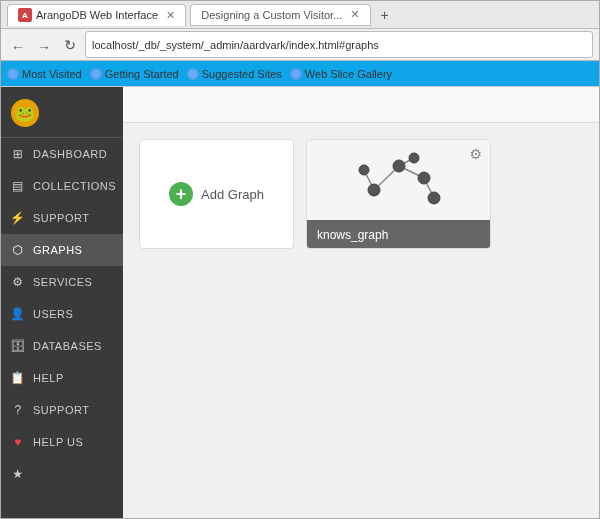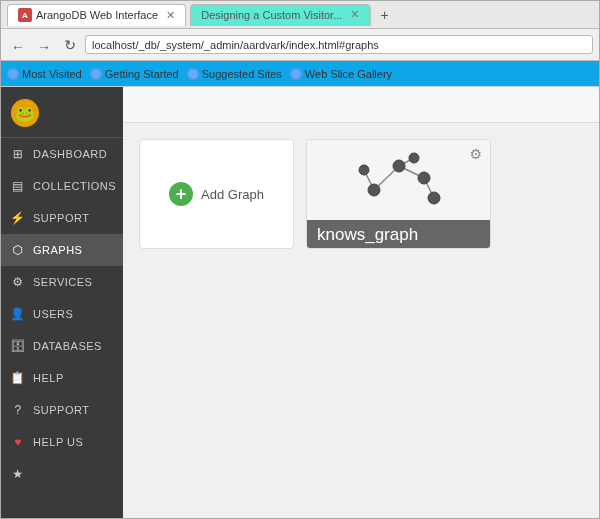--- a/index.html
+++ b/index.html
@@ -31,21 +31,21 @@
       border: 1px solid #bbb;
       border-bottom: none;
       border-radius: 4px 4px 0 0;
       padding: 3px 10px;
       font-size: 11px;
       color: #333;
       display: flex; align-items: center; gap: 4px;
       height: 22px;
     }
     .tab-inactive {
-      background: #5eead4;
+      background: #ffffff;
       border: 1px solid #bbb;
       border-radius: 4px 4px 0 0;
       padding: 3px 10px;
       font-size: 11px;
       color: #555;
       display: flex; align-items: center; gap: 4px;
       height: 22px;
     }
     .tab-close { font-size: 11px; color: #777; cursor: pointer; margin-left: 4px; }
     .tab-new { width: 20px; height: 20px; display: flex; align-items: center; justify-content: center; font-size: 14px; color: #555; cursor: pointer; }
@@ -60,21 +60,21 @@
       border-bottom: 1px solid #bbb;
     }
     .nav-btn {
       width: 22px; height: 22px;
       display: flex; align-items: center; justify-content: center;
       font-size: 14px; color: #555; cursor: pointer;
       border-radius: 3px;
     }
     .address-bar {
       flex: 1;
-      height: 19px;
+      height: 27px;
       border: 1px solid #bbb;
       border-radius: 3px;
       background: white;
       padding: 0 6px;
       font-size: 11px;
       color: #333;
       display: flex; align-items: center;
     }
 
     .bookmarks-bar {
@@ -241,21 +241,21 @@
       color: #888;
       cursor: pointer;
     }
     .graph-card-name {
       height: 30px;
       background: #666;
       color: white;
       display: flex;
       align-items: center;
       padding: 0 10px;
-      font-size: 17px;
+      font-size: 12px;
     }
 
     
     .graph-svg { width: 110px; height: 65px; }
   </style>
 </head>
 <body>
 
 <div class="browser-frame">
 

